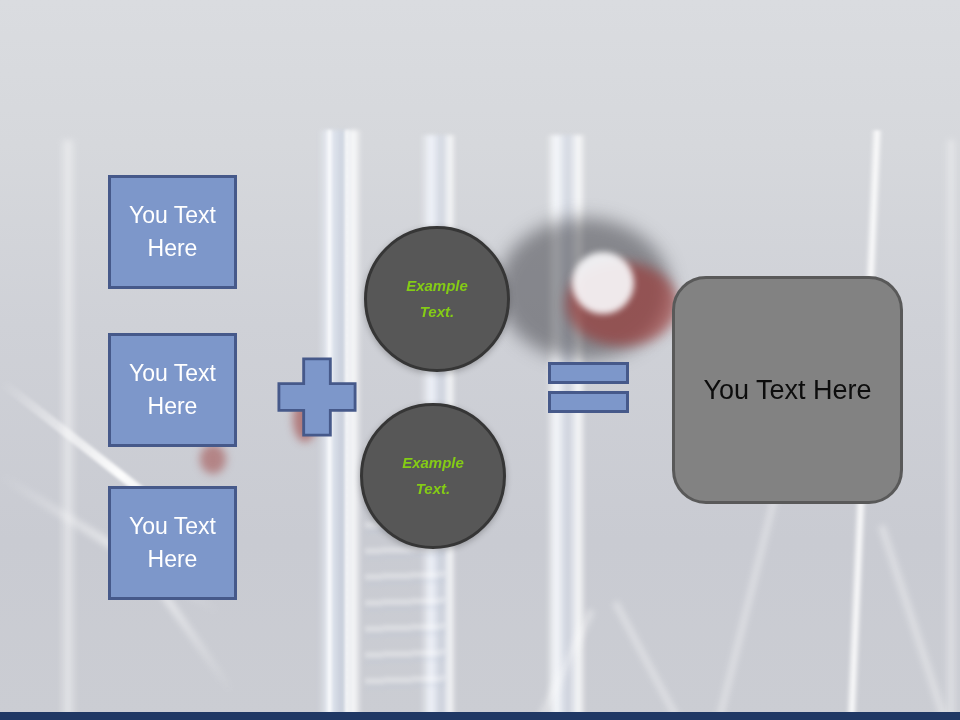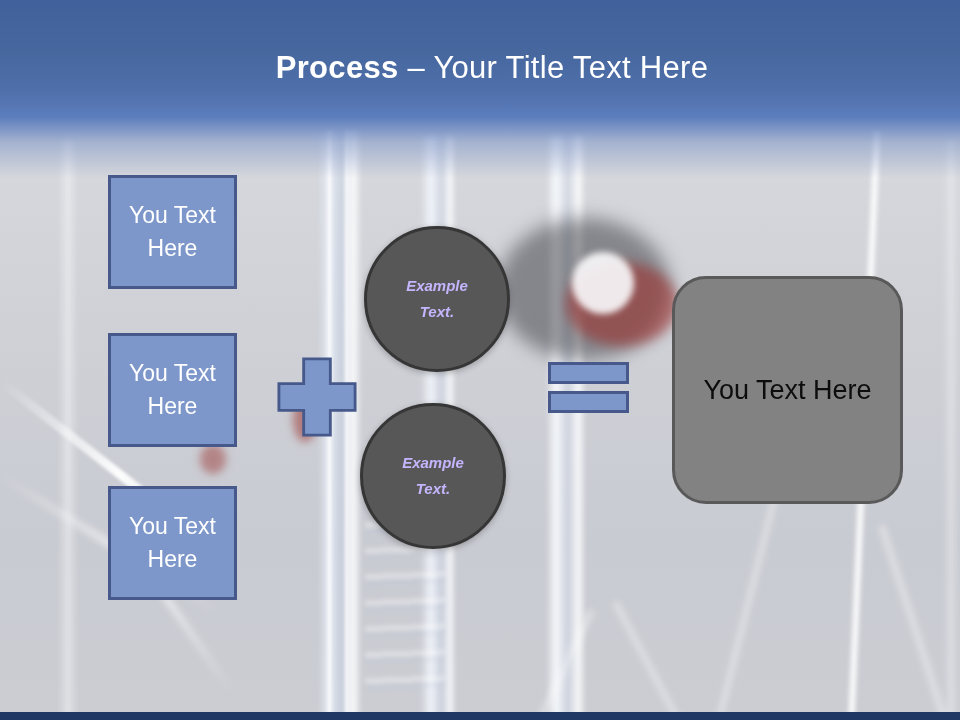--- a/index.html
+++ b/index.html
@@ -27,21 +27,21 @@
   .blue-box{
     position:absolute;width:129px;height:114px;box-sizing:border-box;
     background:#7d97ca;border:3px solid #46598a;
     display:flex;align-items:center;justify-content:center;text-align:center;
     color:#ffffff;font-size:23px;line-height:33px;
   }
   .circle{
     position:absolute;width:146px;height:146px;box-sizing:border-box;border-radius:50%;
     background:#575757;border:3px solid #363636;
     display:flex;align-items:center;justify-content:flex-end;text-align:center;
-    color:#c4b5fd;font-size:15px;font-weight:700;font-style:italic;line-height:26px;padding:0 26px;
+    color:#84cc16;font-size:15px;font-weight:700;font-style:italic;line-height:26px;padding:0 26px;
     box-shadow:0 2px 6px rgba(0,0,0,.25);
   }
   .plus-wrap{position:absolute;left:277px;top:357px;width:80px;height:80px;}
   .eq-bar{position:absolute;width:81px;height:22px;box-sizing:border-box;background:#7d97ca;border:3px solid #46598a;}
   .result-box{
     position:absolute;left:672px;top:276px;width:231px;height:228px;box-sizing:border-box;
     background:#828282;border:3px solid #595959;border-radius:34px;
     display:flex;align-items:center;justify-content:center;text-align:center;
     color:#0d0d0d;font-size:27px;
   }
@@ -74,23 +74,20 @@
 
     <div class="streak soft" style="left:540px;top:600px;width:10px;height:220px;transform:rotate(25deg);"></div>
     <div class="streak soft" style="left:660px;top:590px;width:9px;height:210px;transform:rotate(-28deg);"></div>
 
     <div class="streak" style="left:858px;top:130px;width:12px;height:600px;transform:rotate(2.5deg);"></div>
     <div class="streak soft" style="left:742px;top:490px;width:9px;height:240px;transform:rotate(14deg);"></div>
     <div class="streak soft" style="left:912px;top:520px;width:10px;height:230px;transform:rotate(-18deg);"></div>
     <div class="streak soft" style="left:946px;top:140px;width:10px;height:580px;"></div>
   </div>
 
-  <div class="header">
-    <h1 class="title"><span class="bold">Process</span><span class="rest">– Your Title Text Here</span></h1>
-  </div>
 
   <div class="blue-box" style="left:108px;top:175px;">
     <span>You Text Here</span>
   </div>
   <div class="blue-box" style="left:108px;top:333px;">
     <span>You Text Here</span>
   </div>
   <div class="blue-box" style="left:108px;top:486px;">
     <span>You Text Here</span>
   </div>

